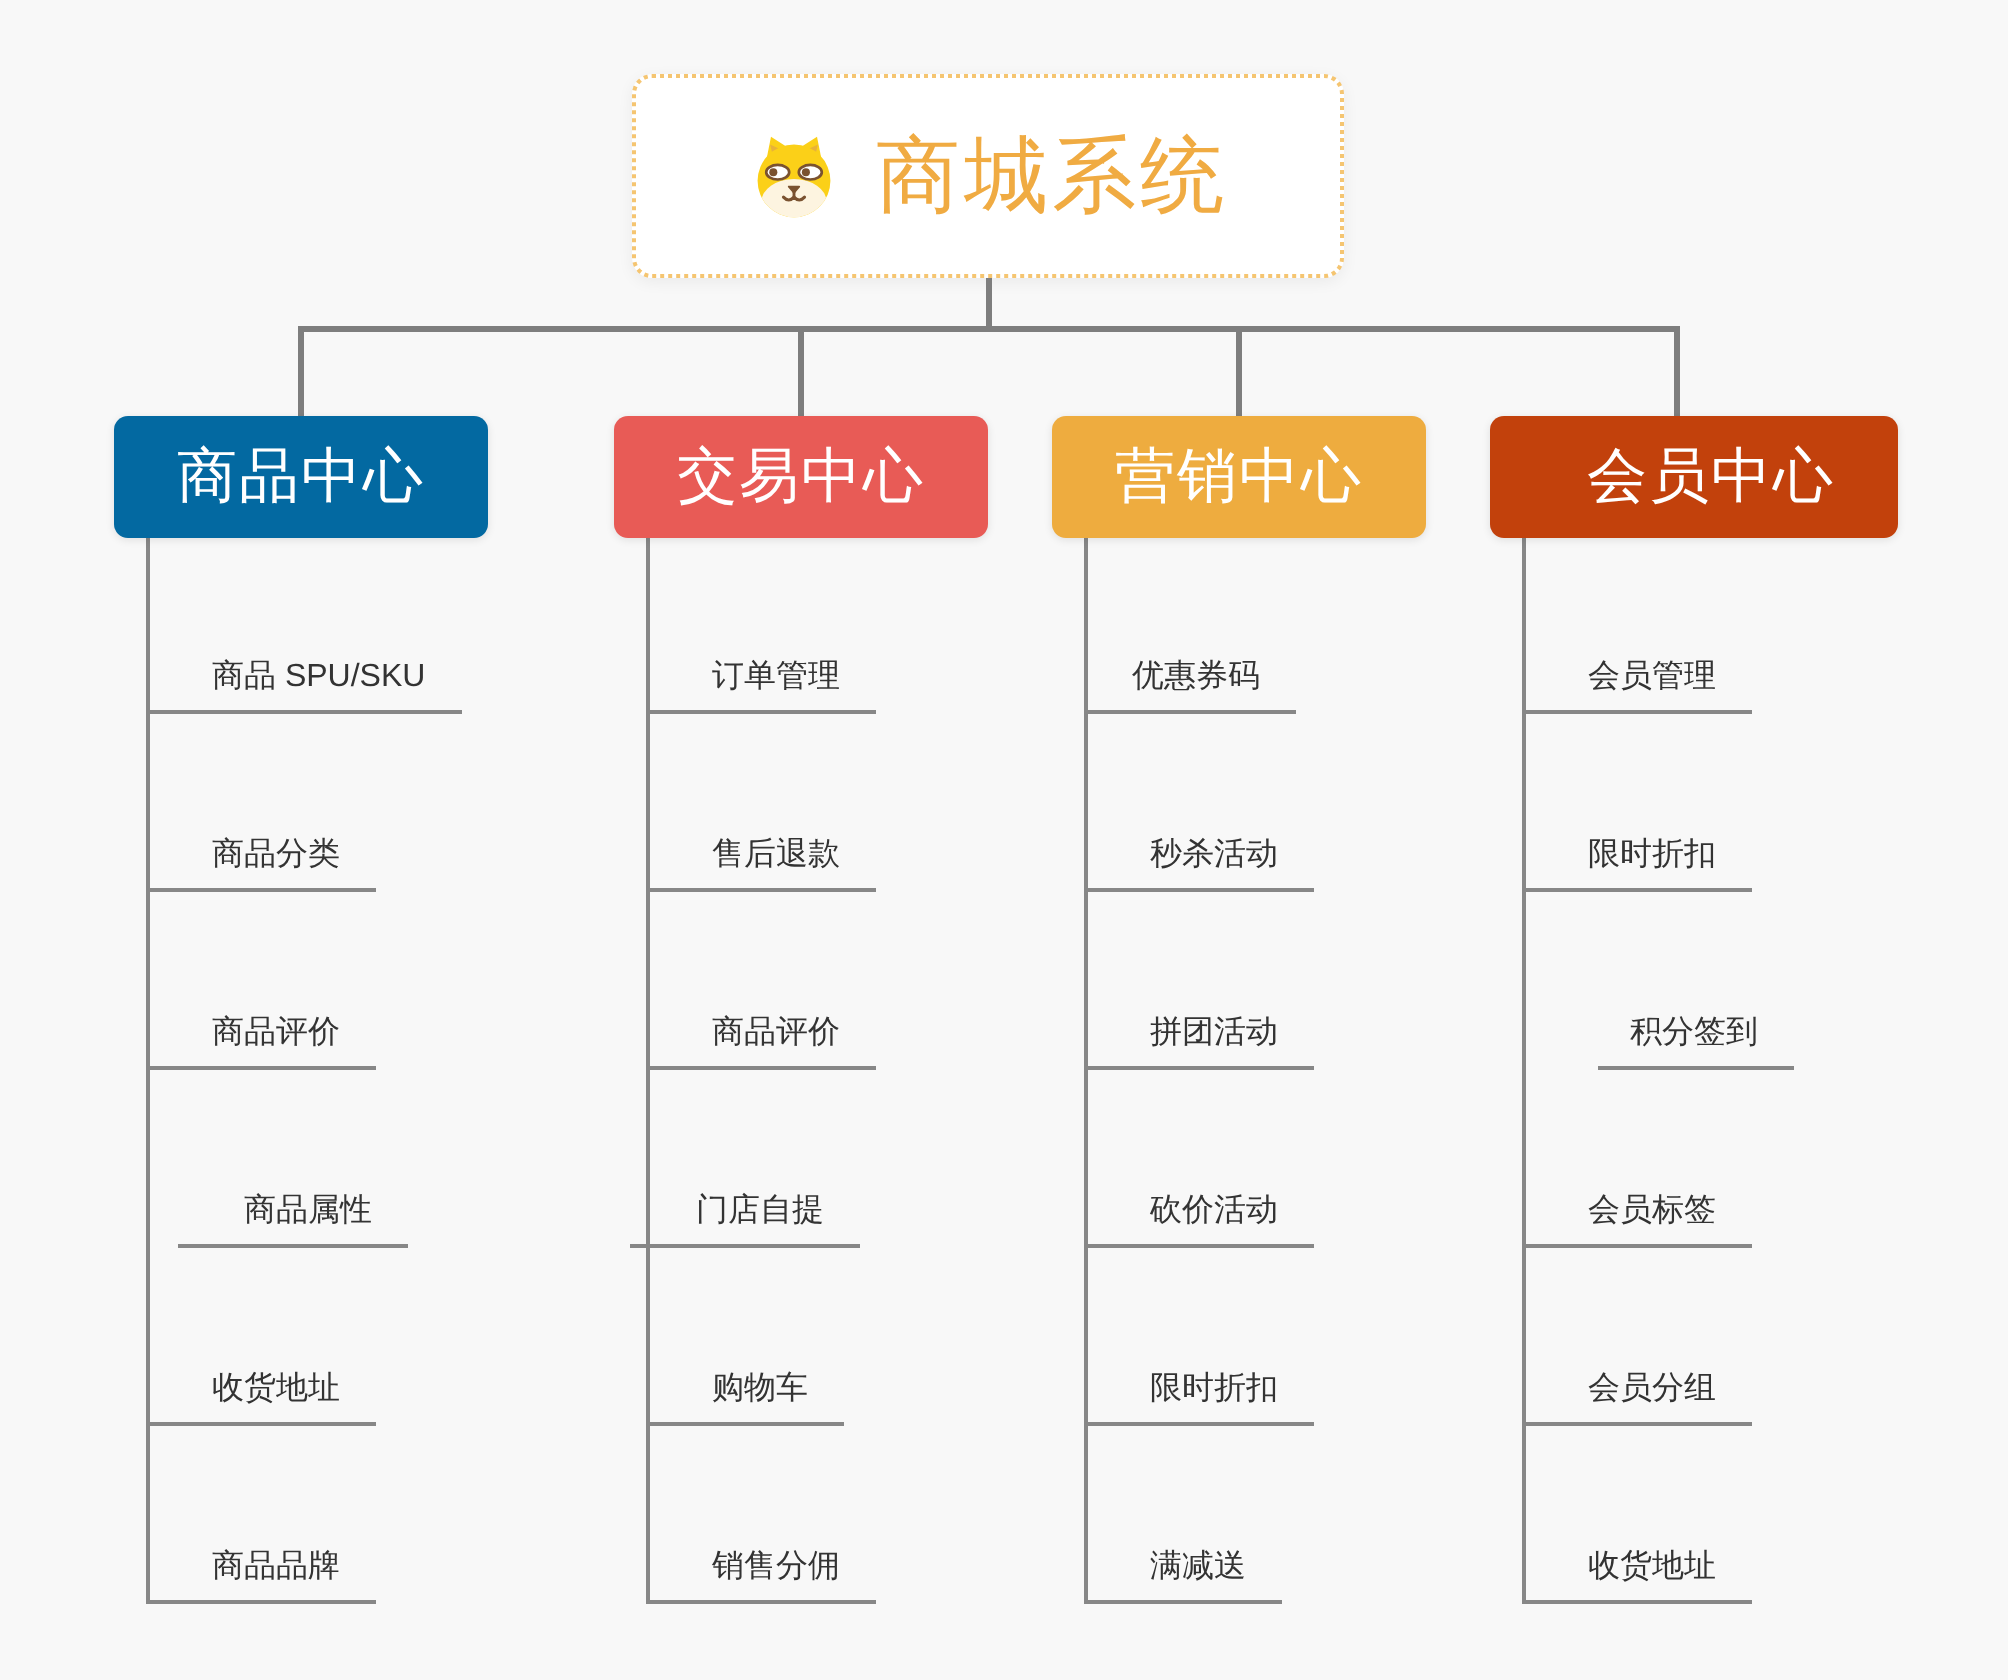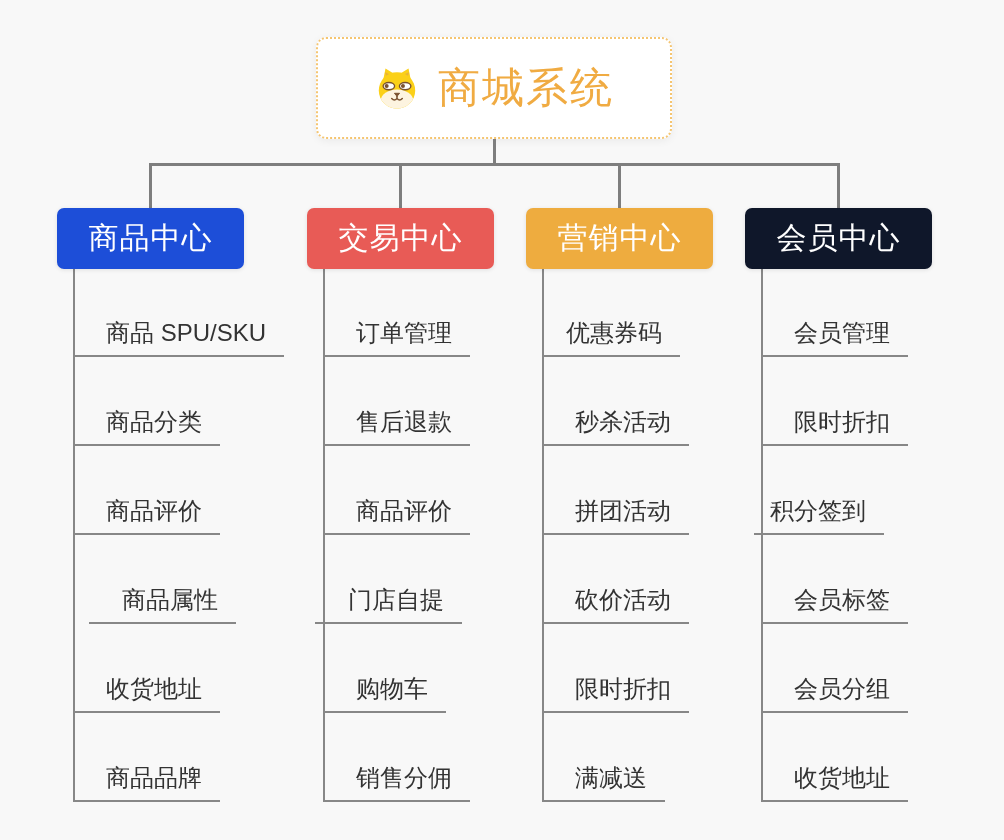--- a/index.html
+++ b/index.html
@@ -69,21 +69,21 @@
     cursor: pointer;
   }
   .leaf-node {
     position: absolute;
     box-sizing: border-box;
     height: 44px;
     display: flex;
     align-items: flex-end;
     padding: 0 18px 6px 33px;
     border-bottom: 2px solid #878787;
-    font-size: 24px;
+    font-size: 16px;
     color: #333333;
     white-space: nowrap;
     cursor: pointer;
   }
 </style>
 </head>
 <body>
 
 <div class="canvas">
 
@@ -119,21 +119,21 @@
       <div class="line" style="left: 149px; top: 163px; width: 3px; height: 45px;"></div>
       <div class="thin-line" style="left: 73px; top: 269px; width: 2px; height: 532px;"></div>
       <div class="line" style="left: 399px; top: 163px; width: 3px; height: 45px;"></div>
       <div class="thin-line" style="left: 323px; top: 269px; width: 2px; height: 532px;"></div>
       <div class="line" style="left: 618px; top: 163px; width: 3px; height: 45px;"></div>
       <div class="thin-line" style="left: 542px; top: 269px; width: 2px; height: 532px;"></div>
       <div class="line" style="left: 837px; top: 163px; width: 3px; height: 45px;"></div>
       <div class="thin-line" style="left: 761px; top: 269px; width: 2px; height: 532px;"></div>
     </div>
   <div id="branches">
-      <div class="branch-node" style="left: 57px; background: #1d4ed8;">
+      <div class="branch-node" style="left: 57px; background: #0369a1;">
         <span>商品中心</span>
       </div>
       <div class="leaf-node" style="left: 73px; top: 313px;">商品 SPU/SKU</div>
       <div class="leaf-node" style="left: 73px; top: 402px;">商品分类</div>
       <div class="leaf-node" style="left: 73px; top: 491px;">商品评价</div>
       <div class="leaf-node" style="left: 73px; top: 580px; margin-left: 16px;">商品属性</div>
       <div class="leaf-node" style="left: 73px; top: 669px;">收货地址</div>
       <div class="leaf-node" style="left: 73px; top: 758px;">商品品牌</div>
       <div class="branch-node" style="left: 307px; background: rgb(232, 91, 86);">
         <span>交易中心</span>
@@ -146,23 +146,23 @@
       <div class="leaf-node" style="left: 323px; top: 758px;">销售分佣</div>
       <div class="branch-node" style="left: 526px; background: rgb(238, 172, 63);">
         <span>营销中心</span>
       </div>
       <div class="leaf-node" style="left: 542px; top: 313px; padding-left: 24px;">优惠券码</div>
       <div class="leaf-node" style="left: 542px; top: 402px;">秒杀活动</div>
       <div class="leaf-node" style="left: 542px; top: 491px;">拼团活动</div>
       <div class="leaf-node" style="left: 542px; top: 580px;">砍价活动</div>
       <div class="leaf-node" style="left: 542px; top: 669px;">限时折扣</div>
       <div class="leaf-node" style="left: 542px; top: 758px;">满减送</div>
-      <div class="branch-node" style="left: 745px; background: #0f172a;">
+      <div class="branch-node" style="left: 745px; background: #c2410c; padding-left: 17px;">
         <span>会员中心</span>
       </div>
       <div class="leaf-node" style="left: 761px; top: 313px;">会员管理</div>
       <div class="leaf-node" style="left: 761px; top: 402px;">限时折扣</div>
-      <div class="leaf-node" style="left: 754px; top: 491px; padding-left: 16px;">积分签到</div>
+      <div class="leaf-node" style="left: 799px; top: 491px; padding-left: 16px;">积分签到</div>
       <div class="leaf-node" style="left: 761px; top: 580px;">会员标签</div>
       <div class="leaf-node" style="left: 761px; top: 669px;">会员分组</div>
       <div class="leaf-node" style="left: 761px; top: 758px;">收货地址</div>
     </div>
 </div>
 
 </body></html>

